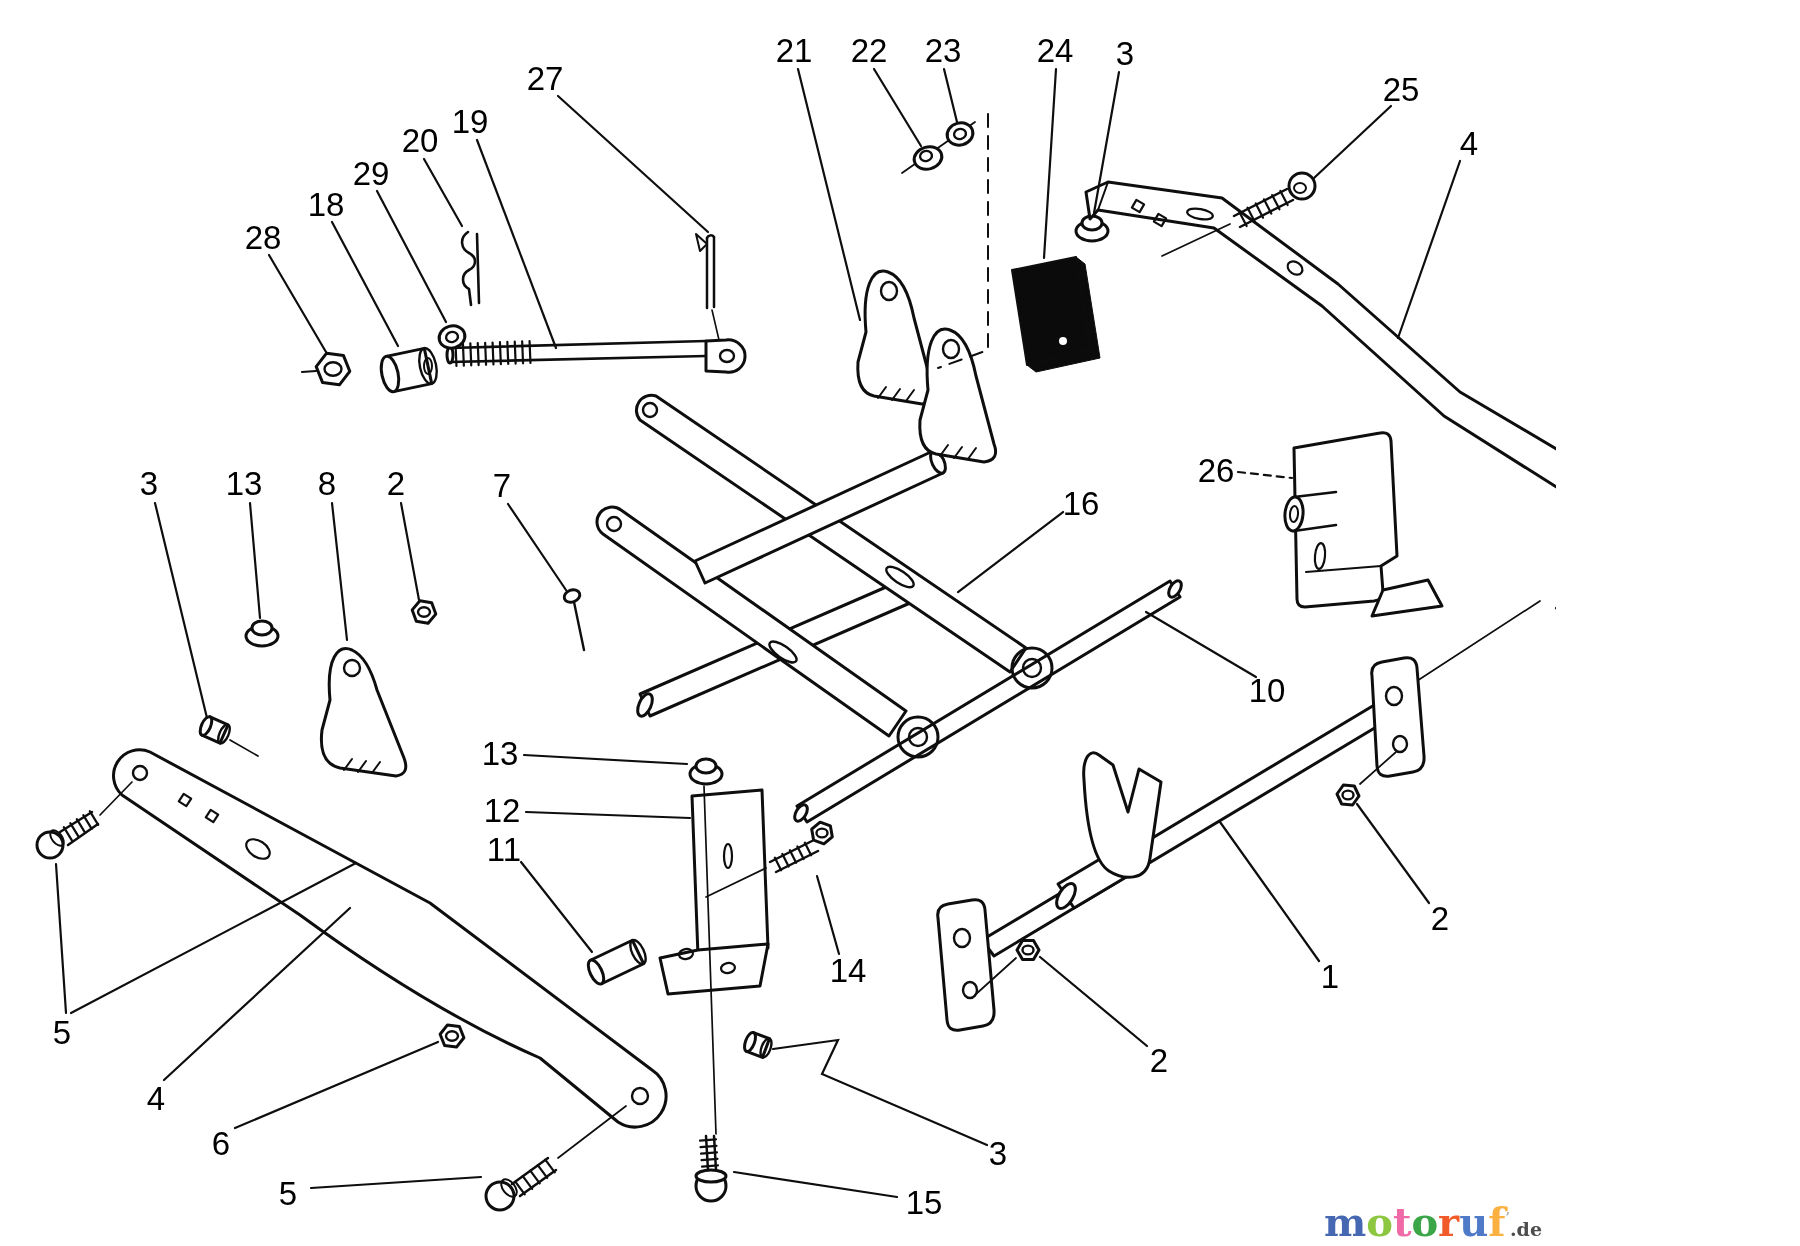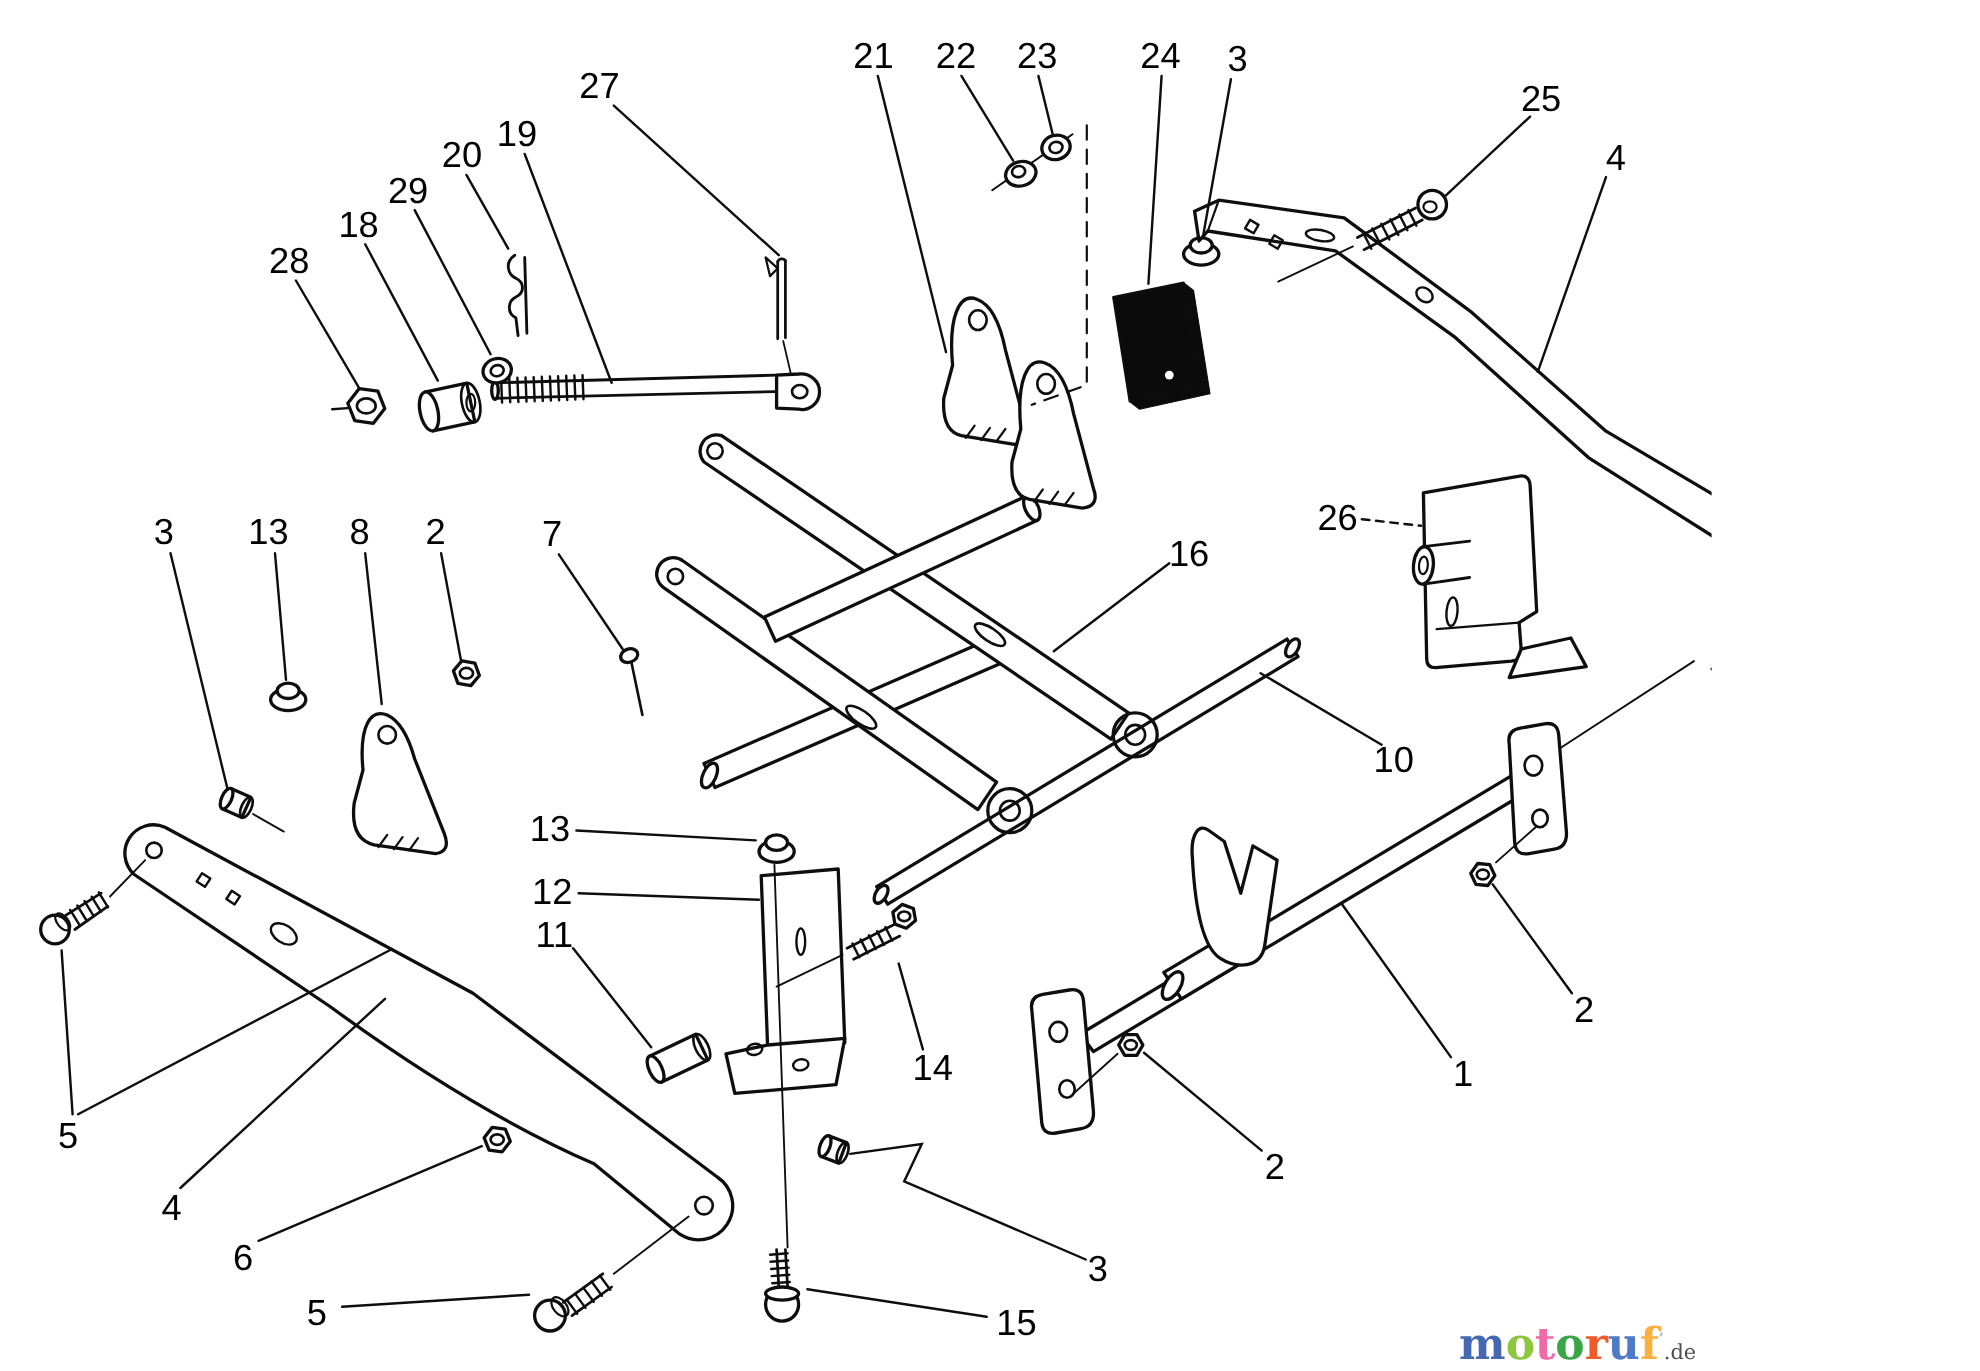--- a/index.html
+++ b/index.html
@@ -3,21 +3,21 @@
 <meta charset="utf-8">
 <style>
   html,body{margin:0;padding:0;background:#ffffff;}
   .stage{position:relative;width:1556px;height:1246px;background:#fff;overflow:hidden;
          font-family:"Liberation Sans",sans-serif;}
   .stage svg{position:absolute;left:0;top:0;}
   .watermark{position:absolute;right:14px;bottom:4px;
              font-family:"DejaVu Serif",serif;font-weight:bold;font-size:40px;line-height:1;}
   .watermark span{display:inline-block;}
   .watermark .tm{font-size:13px;vertical-align:super;}
-  .watermark .suffix{font-size:19px;font-weight:normal;}
+  .watermark .suffix{font-size:19px;font-weight:bold;}
 </style>
 </head>
 <body>
 
 <div class="stage">
   <svg width="1800" height="1246" viewBox="0 0 1800 1246">
     <g>
         <path d="M640,694L900,581L910,603L650,716Z" fill="#ffffff" stroke="#0e0e0e" stroke-width="3" stroke-linecap="round" stroke-linejoin="round"></path>
         <ellipse cx="645" cy="705" rx="6" ry="12" transform="rotate(24 645 705)" fill="#ffffff" stroke="#0e0e0e" stroke-width="3" stroke-linecap="round" stroke-linejoin="round"></ellipse>
         <path d="M621,510L906,711L889,736L603,534A15,15 0 0 1 621,510Z" fill="#ffffff" stroke="#0e0e0e" stroke-width="3" stroke-linecap="round" stroke-linejoin="round"></path>

